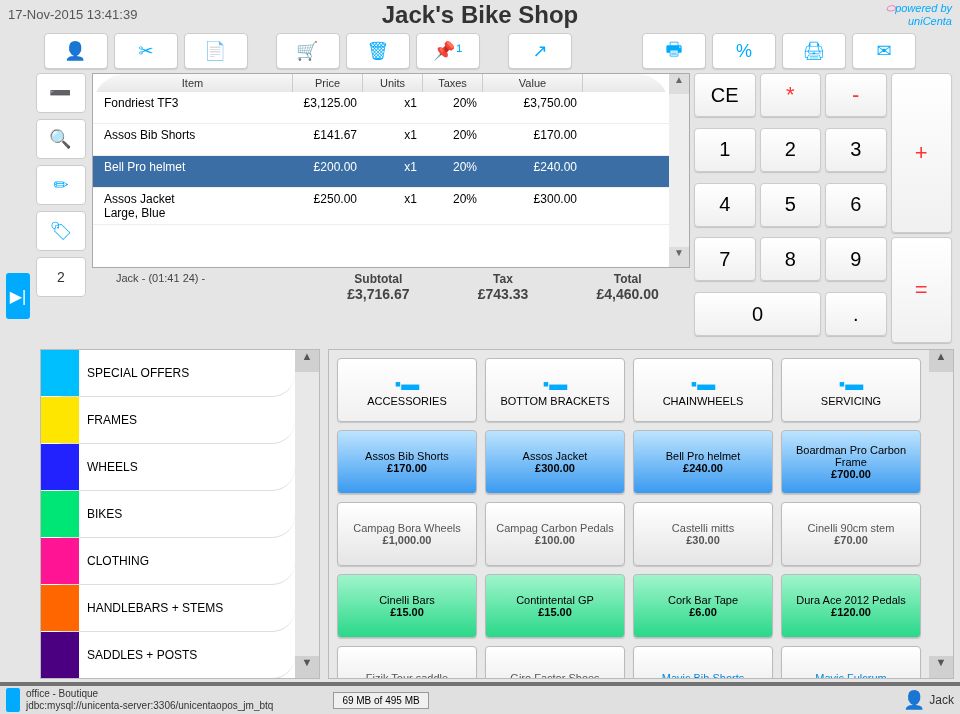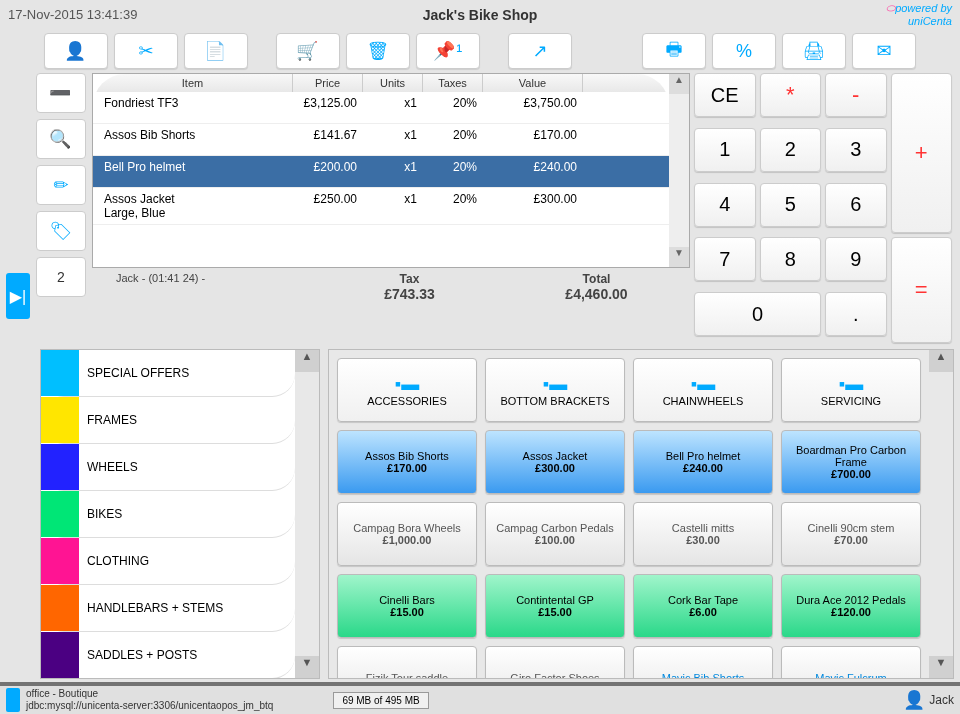--- a/index.html
+++ b/index.html
@@ -1,19 +1,19 @@
 <!DOCTYPE html>
 <html><head>
 <meta charset="utf-8">
 <style>
 * { box-sizing: border-box; margin: 0; padding: 0; }
 body { font-family: Arial, sans-serif; background: #e5e5e5; width: 960px; height: 714px; overflow: hidden; position: relative; }
 .header { display: flex; align-items: center; justify-content: space-between; padding: 2px 8px; font-size: 13px; background: #e5e5e5; }
 .timestamp { color: #555; }
-.shop-title { font-weight: bold; font-size: 14px; color: #333; position: absolute; left: 50%; transform: translateX(-50%); }
+.shop-title { font-weight: bold; font-size: 24px; color: #333; position: absolute; left: 50%; transform: translateX(-50%); }
 .powered { color: #00aaff; font-style: italic; font-size: 11px; text-align: right; }
 .powered .p1 { color: #ff3399; }
 .toolbar { display: flex; padding: 4px 44px 4px 44px; gap: 6px; }
 .tbtn { background: #fff; border: 1px solid #ccc; border-radius: 4px; width: 64px; height: 36px; display: flex; align-items: center; justify-content: center; color: #00aaff; font-size: 18px; cursor: pointer; box-shadow: 0 1px 1px rgba(0,0,0,0.1); }
 .spacer { flex: 1; }
 .main { display: flex; height: 270px; }
 .edgebtn { width: 24px; height: 46px; background: #00aaff; color: #fff; display: flex; align-items: center; justify-content: center; font-size: 16px; border-radius: 3px; margin-top: 200px; margin-left: 6px; cursor: pointer; }
 .sidebtns { display: flex; flex-direction: column; gap: 6px; padding: 0 6px; }
 .sbtn { background: #fff; border: 1px solid #ccc; border-radius: 4px; width: 50px; height: 40px; display: flex; align-items: center; justify-content: center; color: #00aaff; font-size: 18px; cursor: pointer; }
 .cart { flex: 1; display: flex; flex-direction: column; }
@@ -155,20 +155,24 @@
       </div>
       <div class="ct-scroll">
         <div class="ar">▲</div>
         <div class="ar">▼</div>
       </div>
     </div>
     <div class="cart-meta">
       <div class="info">Jack - (01:41 24) -</div>
       <div class="totals">
         <div>
+          <div class="lbl">Subtotal</div>
+          <div class="val">£3,716.67</div>
+        </div>
+        <div>
           <div class="lbl">Tax</div>
           <div class="val">£743.33</div>
         </div>
         <div>
           <div class="lbl">Total</div>
           <div class="val">£4,460.00</div>
         </div>
       </div>
     </div>
   </div>

